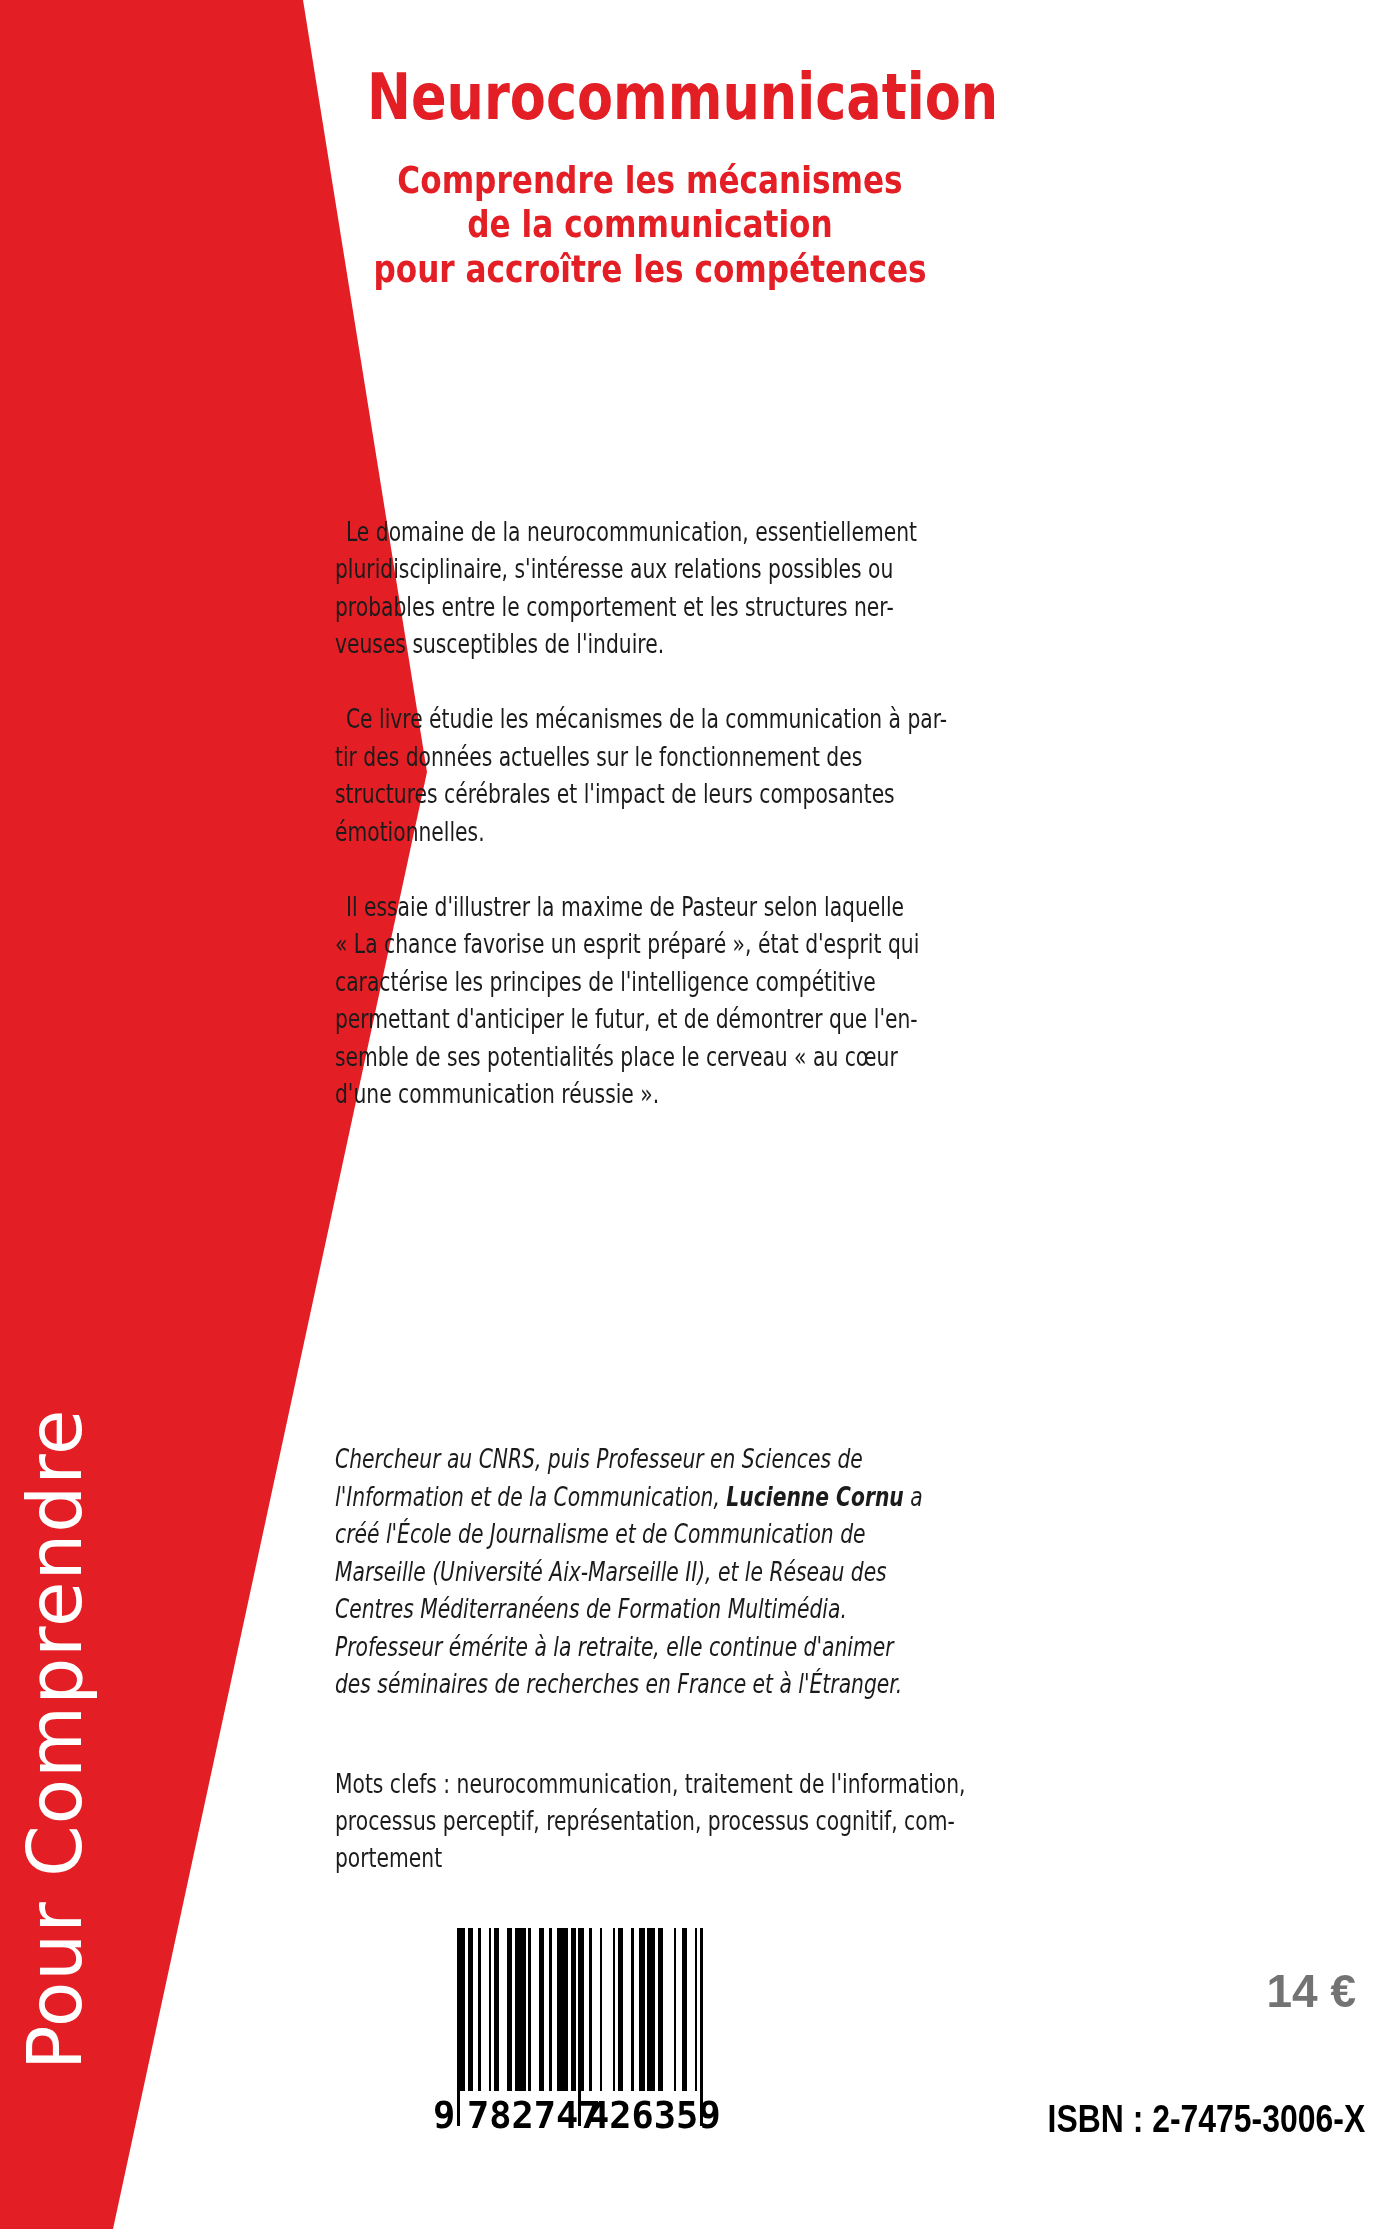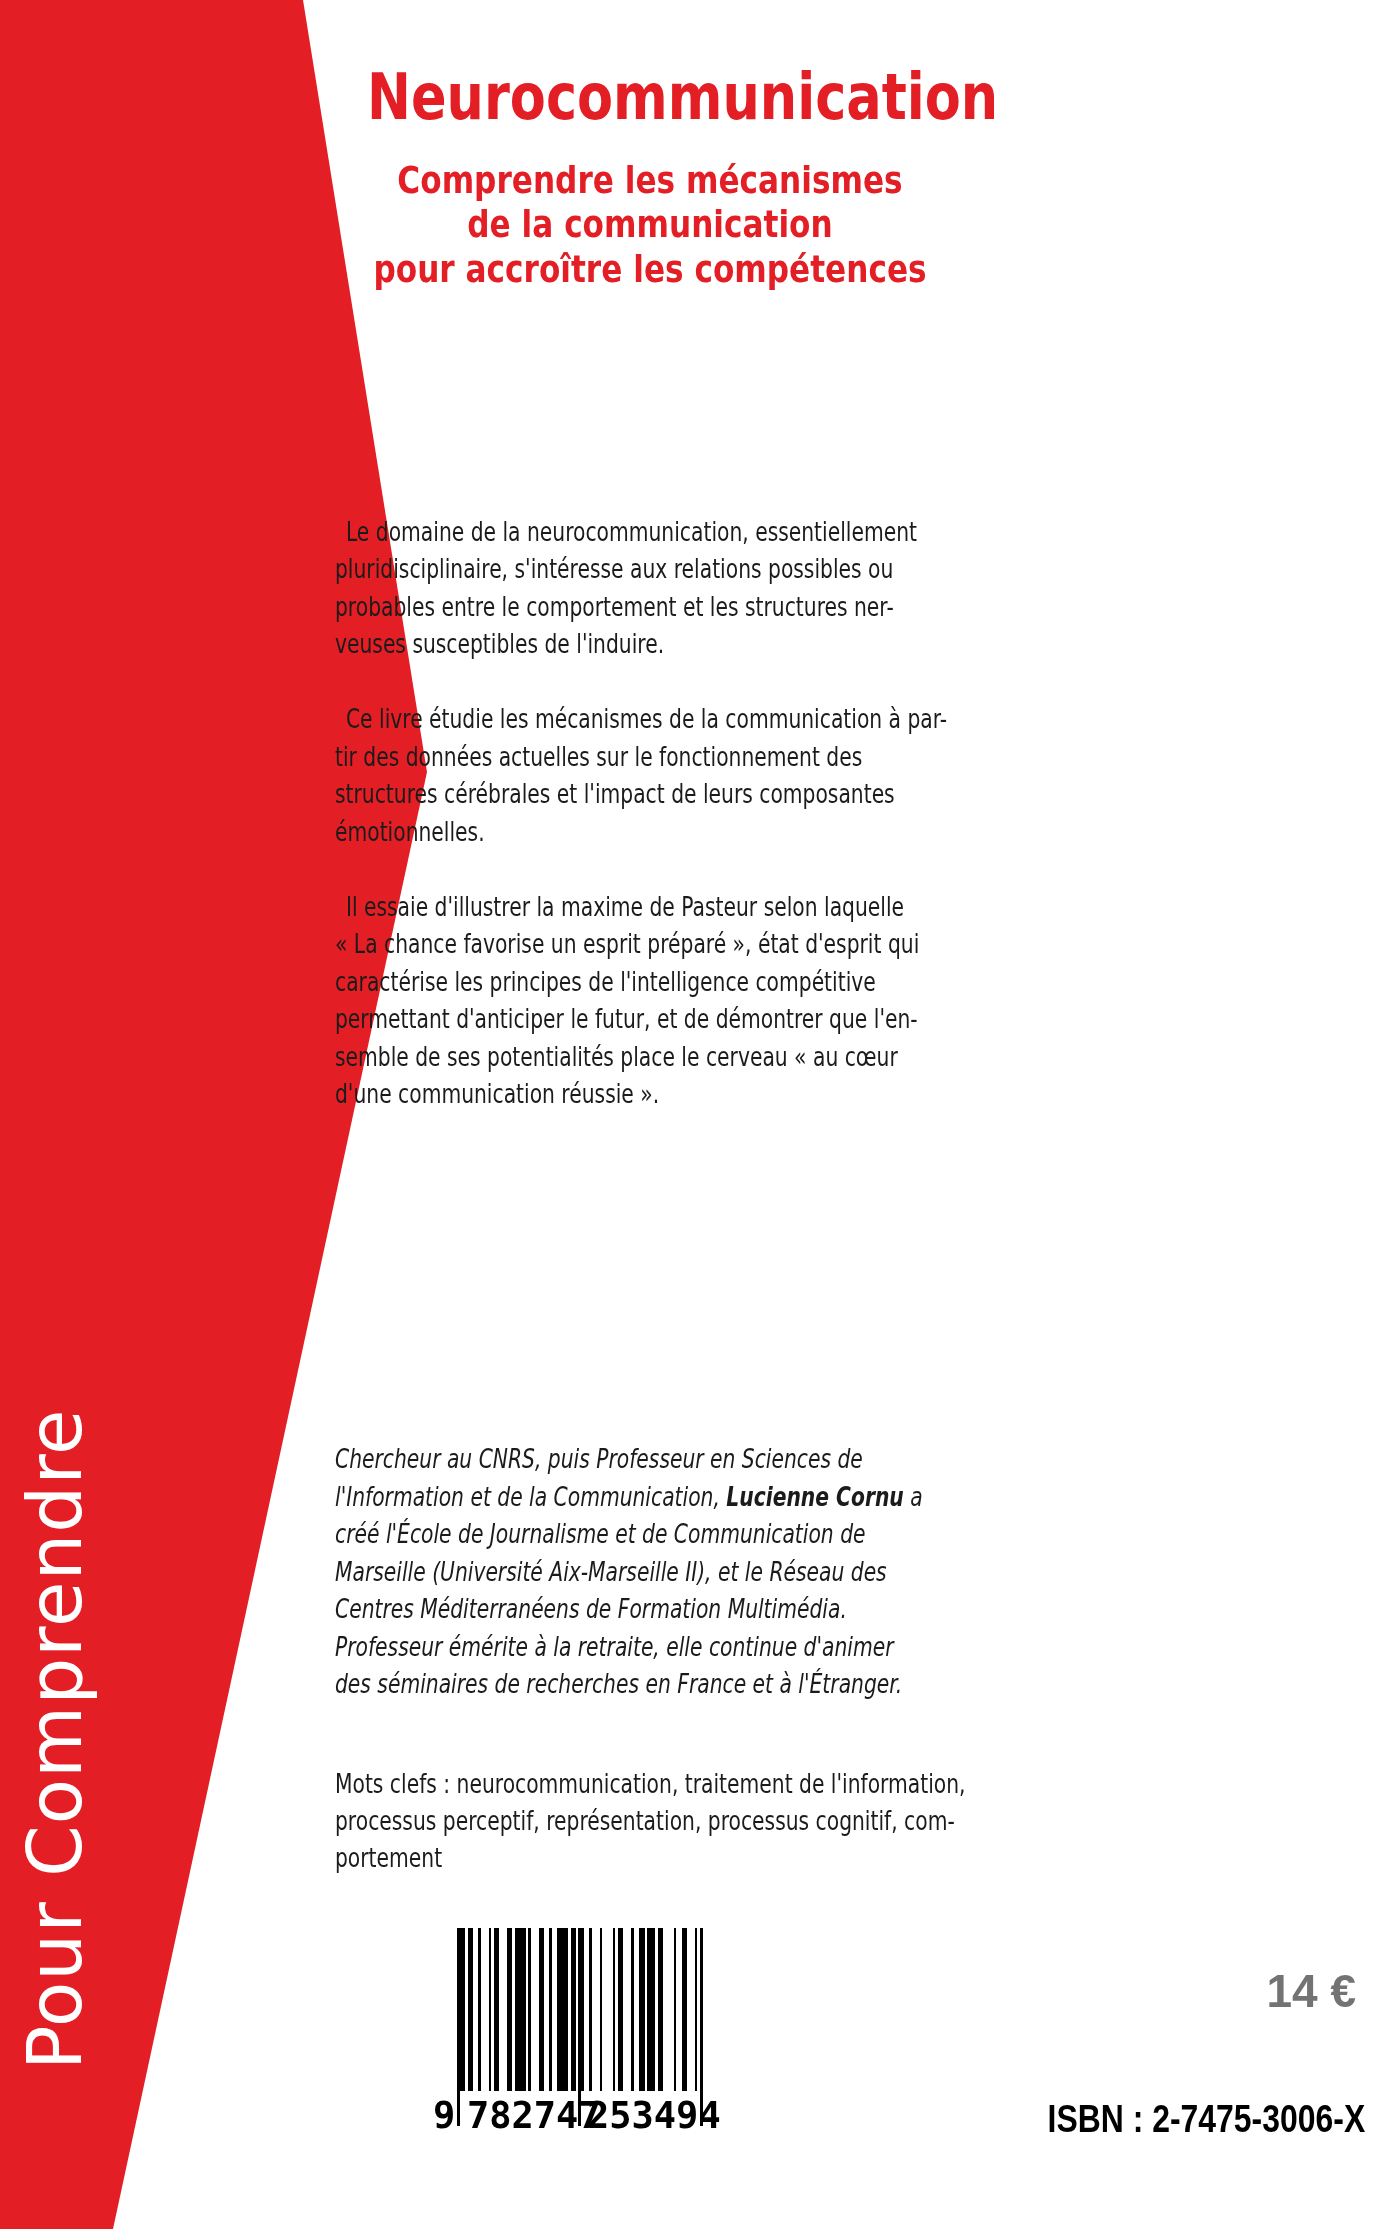--- a/index.html
+++ b/index.html
@@ -238,20 +238,20 @@
         <div style="width: 5.29032px; background: rgb(0, 0, 0);"></div>
         <div style="width: 7.93548px; background: rgb(255, 255, 255);"></div>
         <div style="width: 2.64516px; background: rgb(0, 0, 0);"></div>
         <div style="width: 5.29032px; background: rgb(255, 255, 255);"></div>
       </div>
     <div class="guard" style="left:22px"></div>
     <div class="guard" style="left:143px"></div>
     <div class="guard" style="left:265px"></div>
     <div class="bc-digit bc-lead">9</div>
     <div class="bc-digit bc-g1">782747</div>
-    <div class="bc-digit bc-g2">253494</div>
+    <div class="bc-digit bc-g2">426359</div>
   </div>
 
   <p class="price">14 €</p>
 
   <p class="isbn">ISBN : 2-7475-3006-X</p>
 
 </div>
 
 </body></html>

